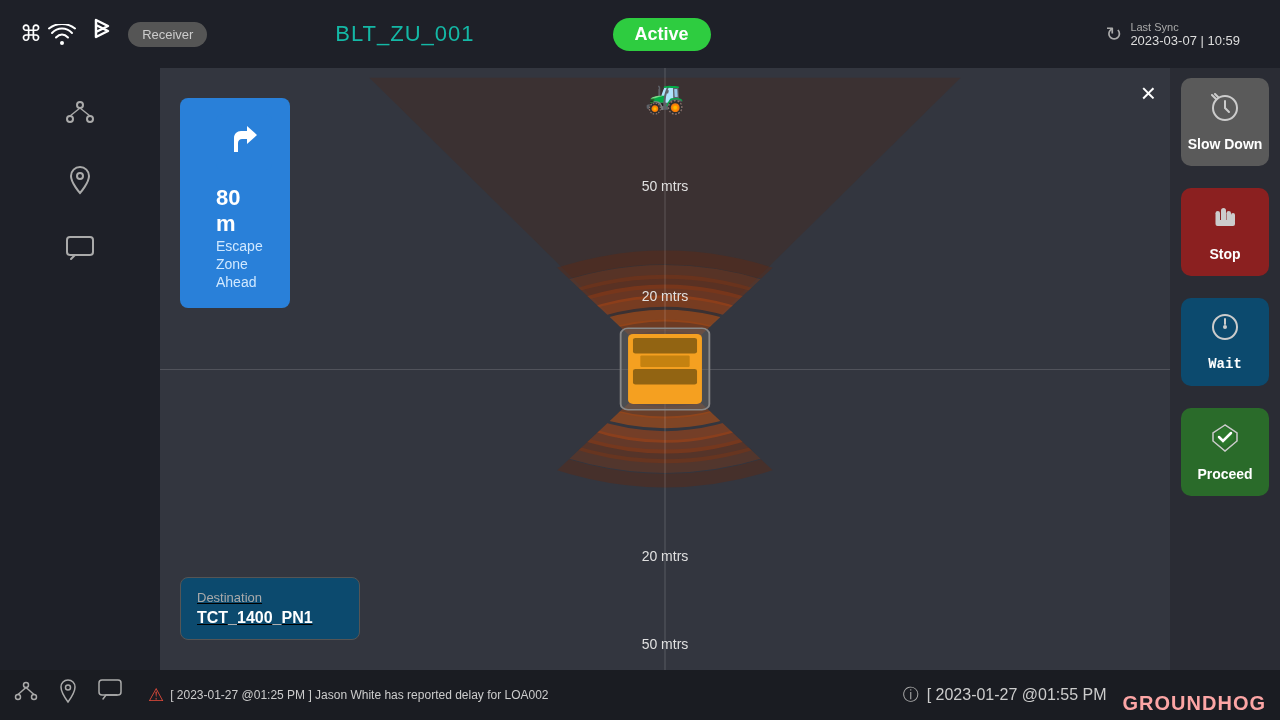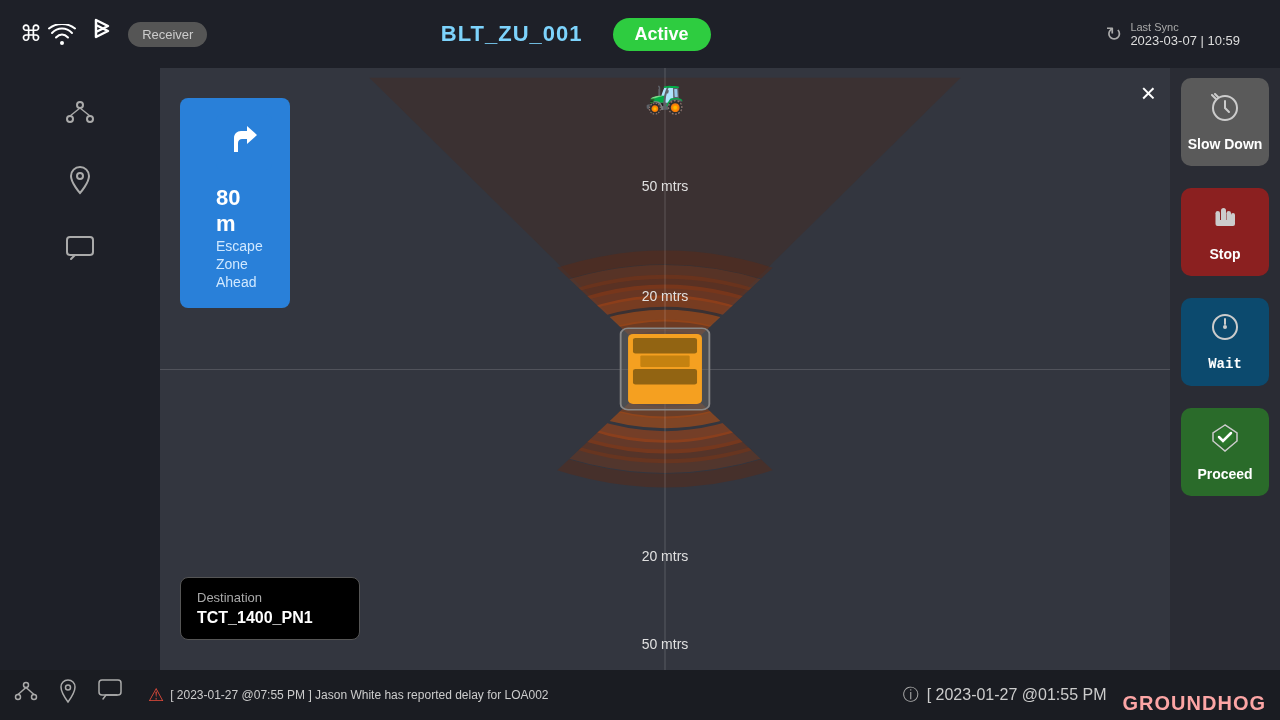--- a/index.html
+++ b/index.html
@@ -37,24 +37,24 @@
       background: #555;
       color: #ccc;
       border: none;
       border-radius: 14px;
       padding: 5px 14px;
       font-size: 13px;
       cursor: pointer;
     }
     .header-device {
       flex: 1;
-      text-align: right;
+      text-align: center;
       font-size: 22px;
-      font-weight: bold;
-      color: #7dd3fc;
+      font-weight: normal;
+      color: #14b8a6;
       letter-spacing: 1px;
     }
     .active-badge {
       background: #2ecc40;
       color: #fff;
       border-radius: 20px;
       padding: 6px 22px;
       font-size: 18px;
       font-weight: bold;
       margin-left: 10px;
@@ -142,21 +142,21 @@
       font-size: 14px;
       color: #d0e8ff;
       line-height: 1.3;
     }
 
     
     .dest-card {
       position: absolute;
       bottom: 30px;
       left: 20px;
-      background: #000000;
+      background: #0c4a6e;
       border-radius: 8px;
       padding: 12px 16px;
       width: 180px;
       z-index: 50;
       border: 1px solid #555;
       text-decoration: underline;
     }
     .dest-card .dest-label {
       font-size: 13px;
       color: #aaa;
@@ -531,20 +531,20 @@
     </span>
     <span class="footer-icon">
       <svg width="24" height="22" viewBox="0 0 24 22" fill="none">
         <rect x="1" y="1" width="22" height="15" rx="3" stroke="#aaa" stroke-width="1.5" fill="none"></rect>
         <path d="M5 20l3-4h11" stroke="#aaa" stroke-width="1.5" fill="none" stroke-linecap="round"></path>
       </svg>
     </span>
   </div>
   <div class="footer-alert">
     <span class="alert-icon">⚠</span>
-    <span class="alert-text">[ 2023-01-27 @07:55 PM ] Jason White has reported delay for LOA002</span>
+    <span class="alert-text">[ 2023-01-27 @01:25 PM ] Jason White has reported delay for LOA002</span>
   </div>
   <div class="footer-right">
     <span class="info-icon">ⓘ</span>
     <span class="footer-msg">[ 2023-01-27 @01:55 PM</span>
     <span class="brand">GROUNDHOG</span>
   </div>
 </div>
 
 </body></html>

